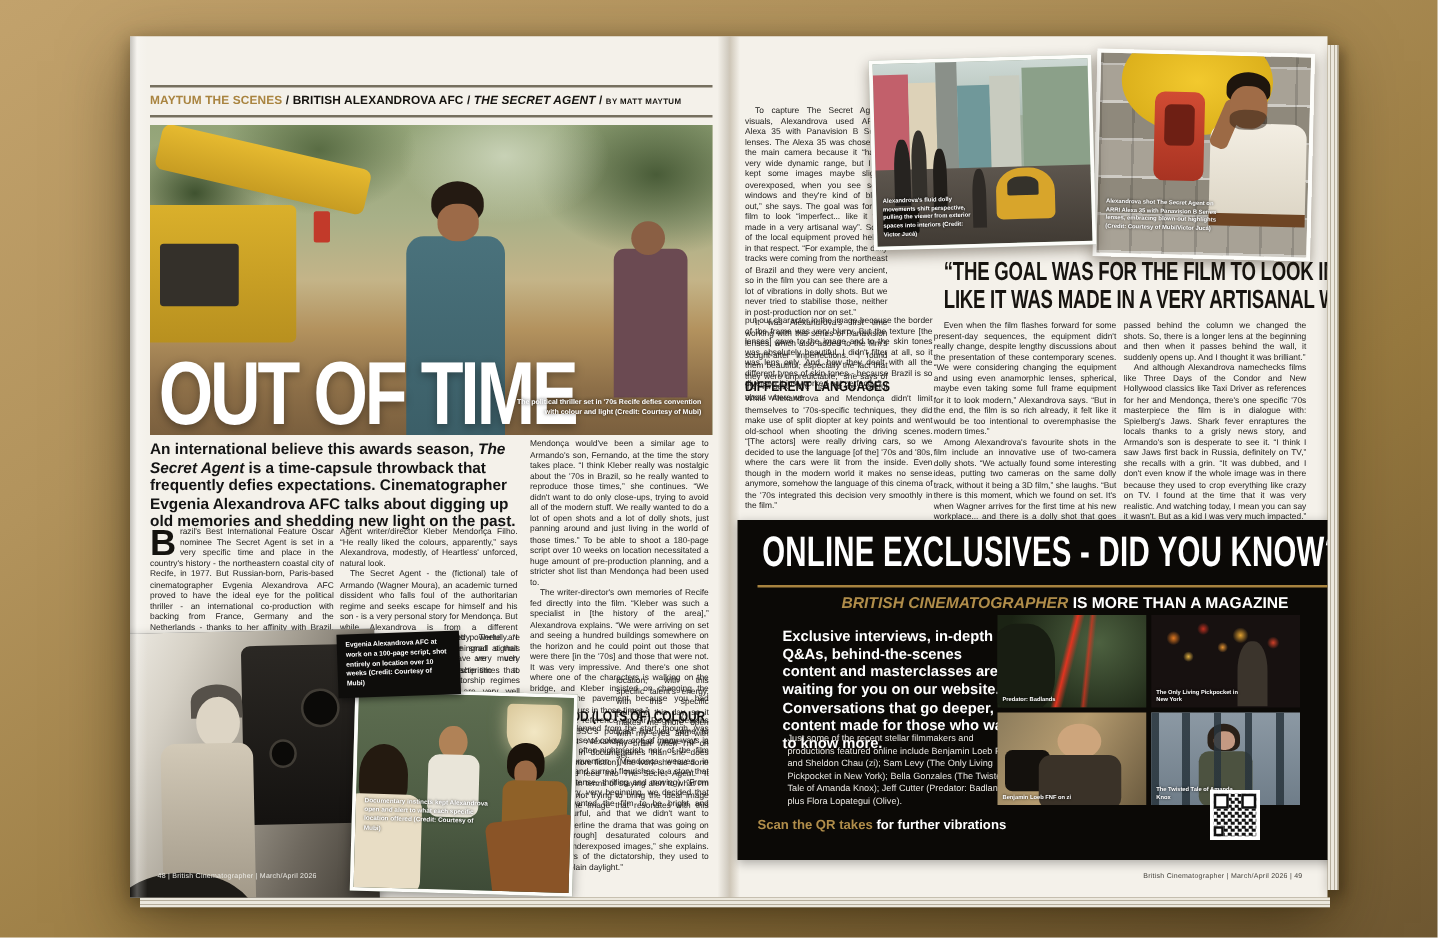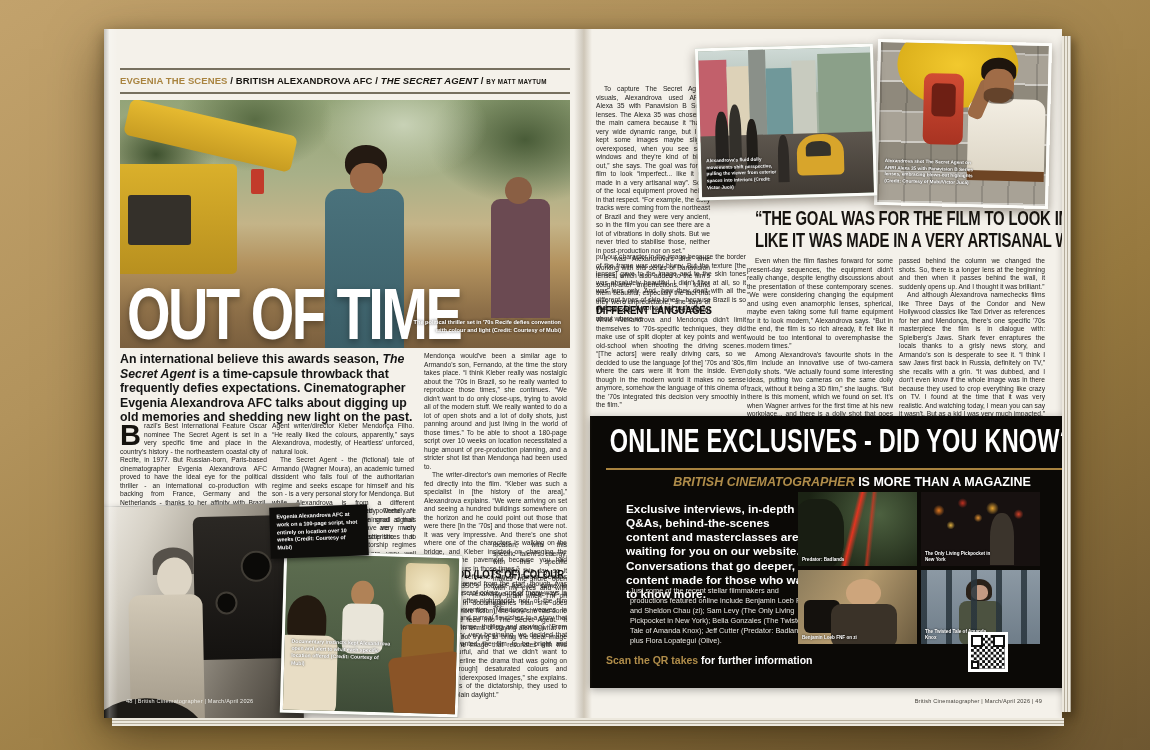--- a/index.html
+++ b/index.html
@@ -199,21 +199,21 @@
 
   .footer-right{position:absolute;right:20px;top:669px;font-size:5.6px;color:#45423c;text-align:right;letter-spacing:.2px;}
   .endmark{color:#ab8743;}
 </style>
 </head>
 <body>
 
 <div class="spread">
 
   <div class="kicker">
-    <span class="k-section">EVGENIA THE SCENES</span>
+    <span class="k-section">MAYTUM THE SCENES</span>
     <span>/</span>
     <span>BRITISH ALEXANDROVA AFC</span>
     <span>/</span>
     <span class="k-film">THE SECRET AGENT</span>
     <span>/</span>
     <span class="k-by">BY MATT MAYTUM</span>
   </div>
 
   <div class="hero">
     <div class="hero-bg"></div>
@@ -351,21 +351,21 @@
 
   <div class="promo">
     <div class="promo-title">ONLINE EXCLUSIVES - DID YOU KNOW?</div>
     <div class="promo-rule"></div>
     <div class="promo-sub">
       <span class="brand">BRITISH CINEMATOGRAPHER</span><span class="rest"> IS MORE THAN A MAGAZINE</span>
     </div>
     <div class="promo-lead">Exclusive interviews, in-depth Q&amp;As, behind-the-scenes content and masterclasses are waiting for you on our website. Conversations that go deeper, content made for those who want to know more.</div>
     <div class="promo-body">Just some of the recent stellar filmmakers and productions featured online include Benjamin Loeb FNF and Sheldon Chau (zi); Sam Levy (The Only Living Pickpocket in New York); Bella Gonzales (The Twisted Tale of Amanda Knox); Jeff Cutter (Predator: Badlands); plus Flora Lopategui (Olive).</div>
     <div class="promo-scan">
-      <span class="gold">Scan the QR takes</span><span class="white"> for further information</span>
+      <span class="gold">Scan the QR takes</span><span class="white"> for further vibrations</span>
     </div>
     <div class="promo-grid">
       <div class="pg-photo pg1">
         <div class="pg1-fig"></div>
         <div class="pg1-laser"></div>
         <div class="pg-cap">Predator: Badlands</div>
       </div>
       <div class="pg-photo pg2">
         <div class="pg2-lights"></div>
         <div class="pg2-man"></div>

